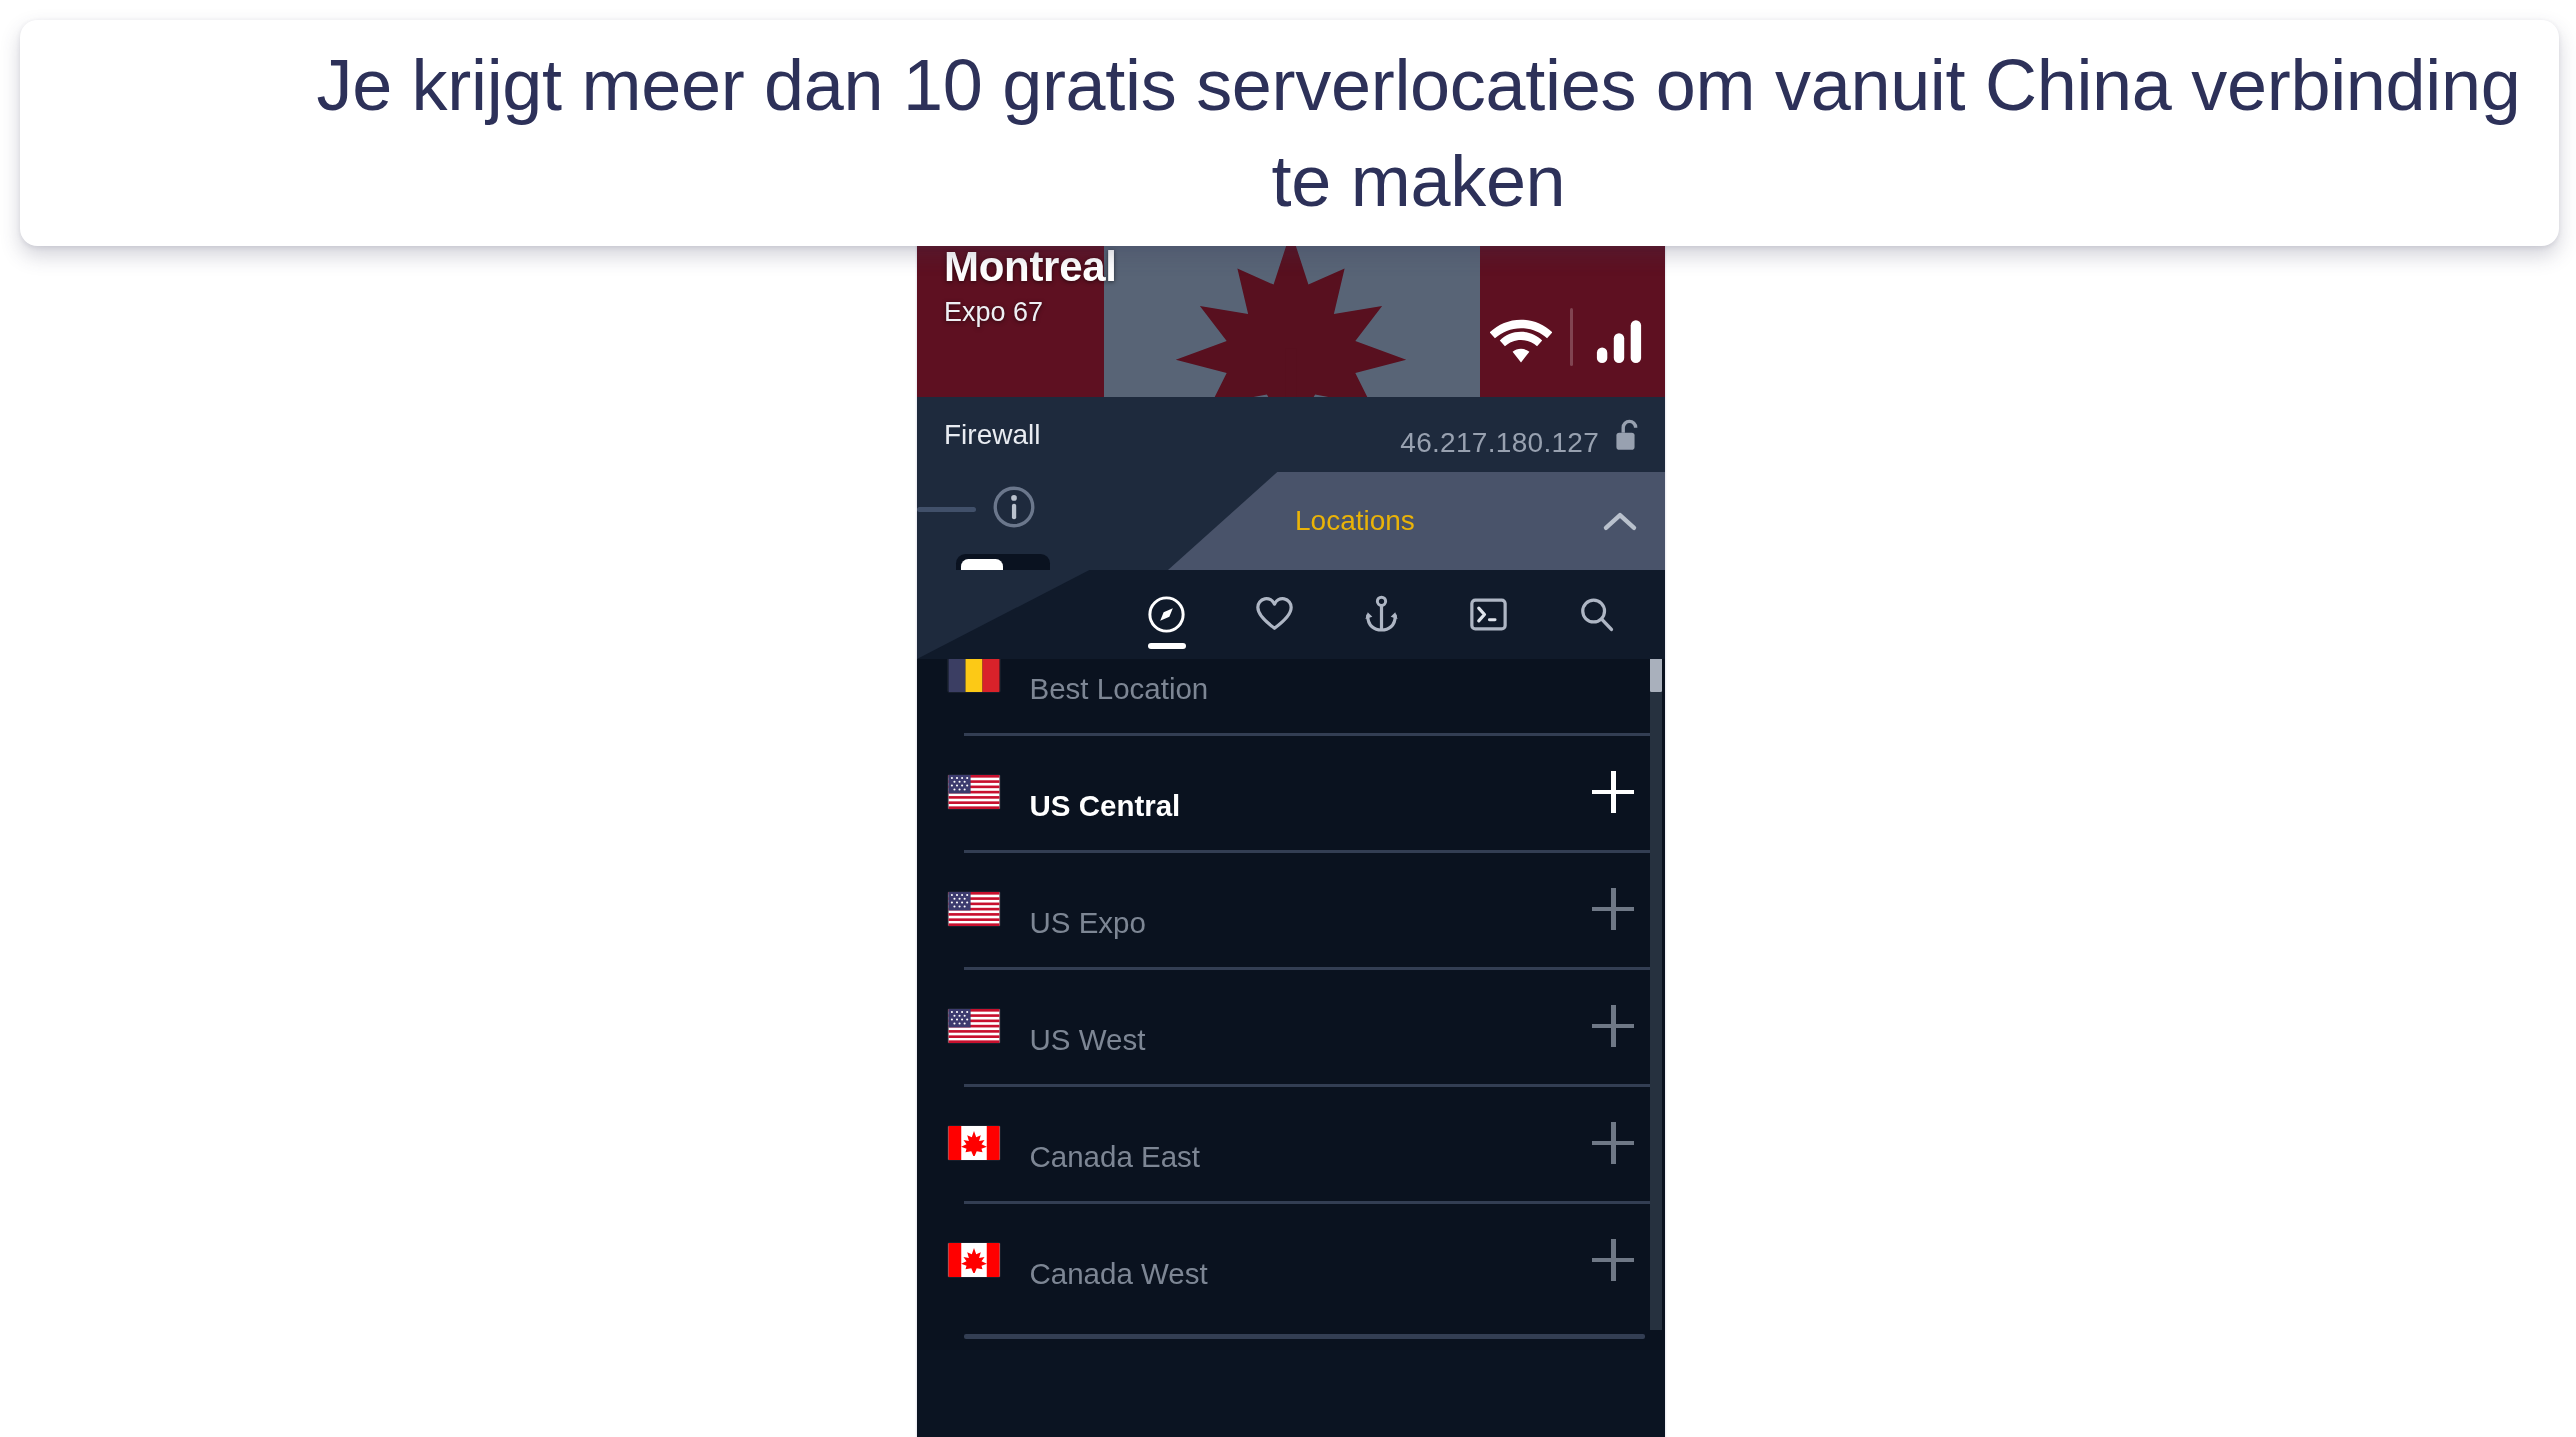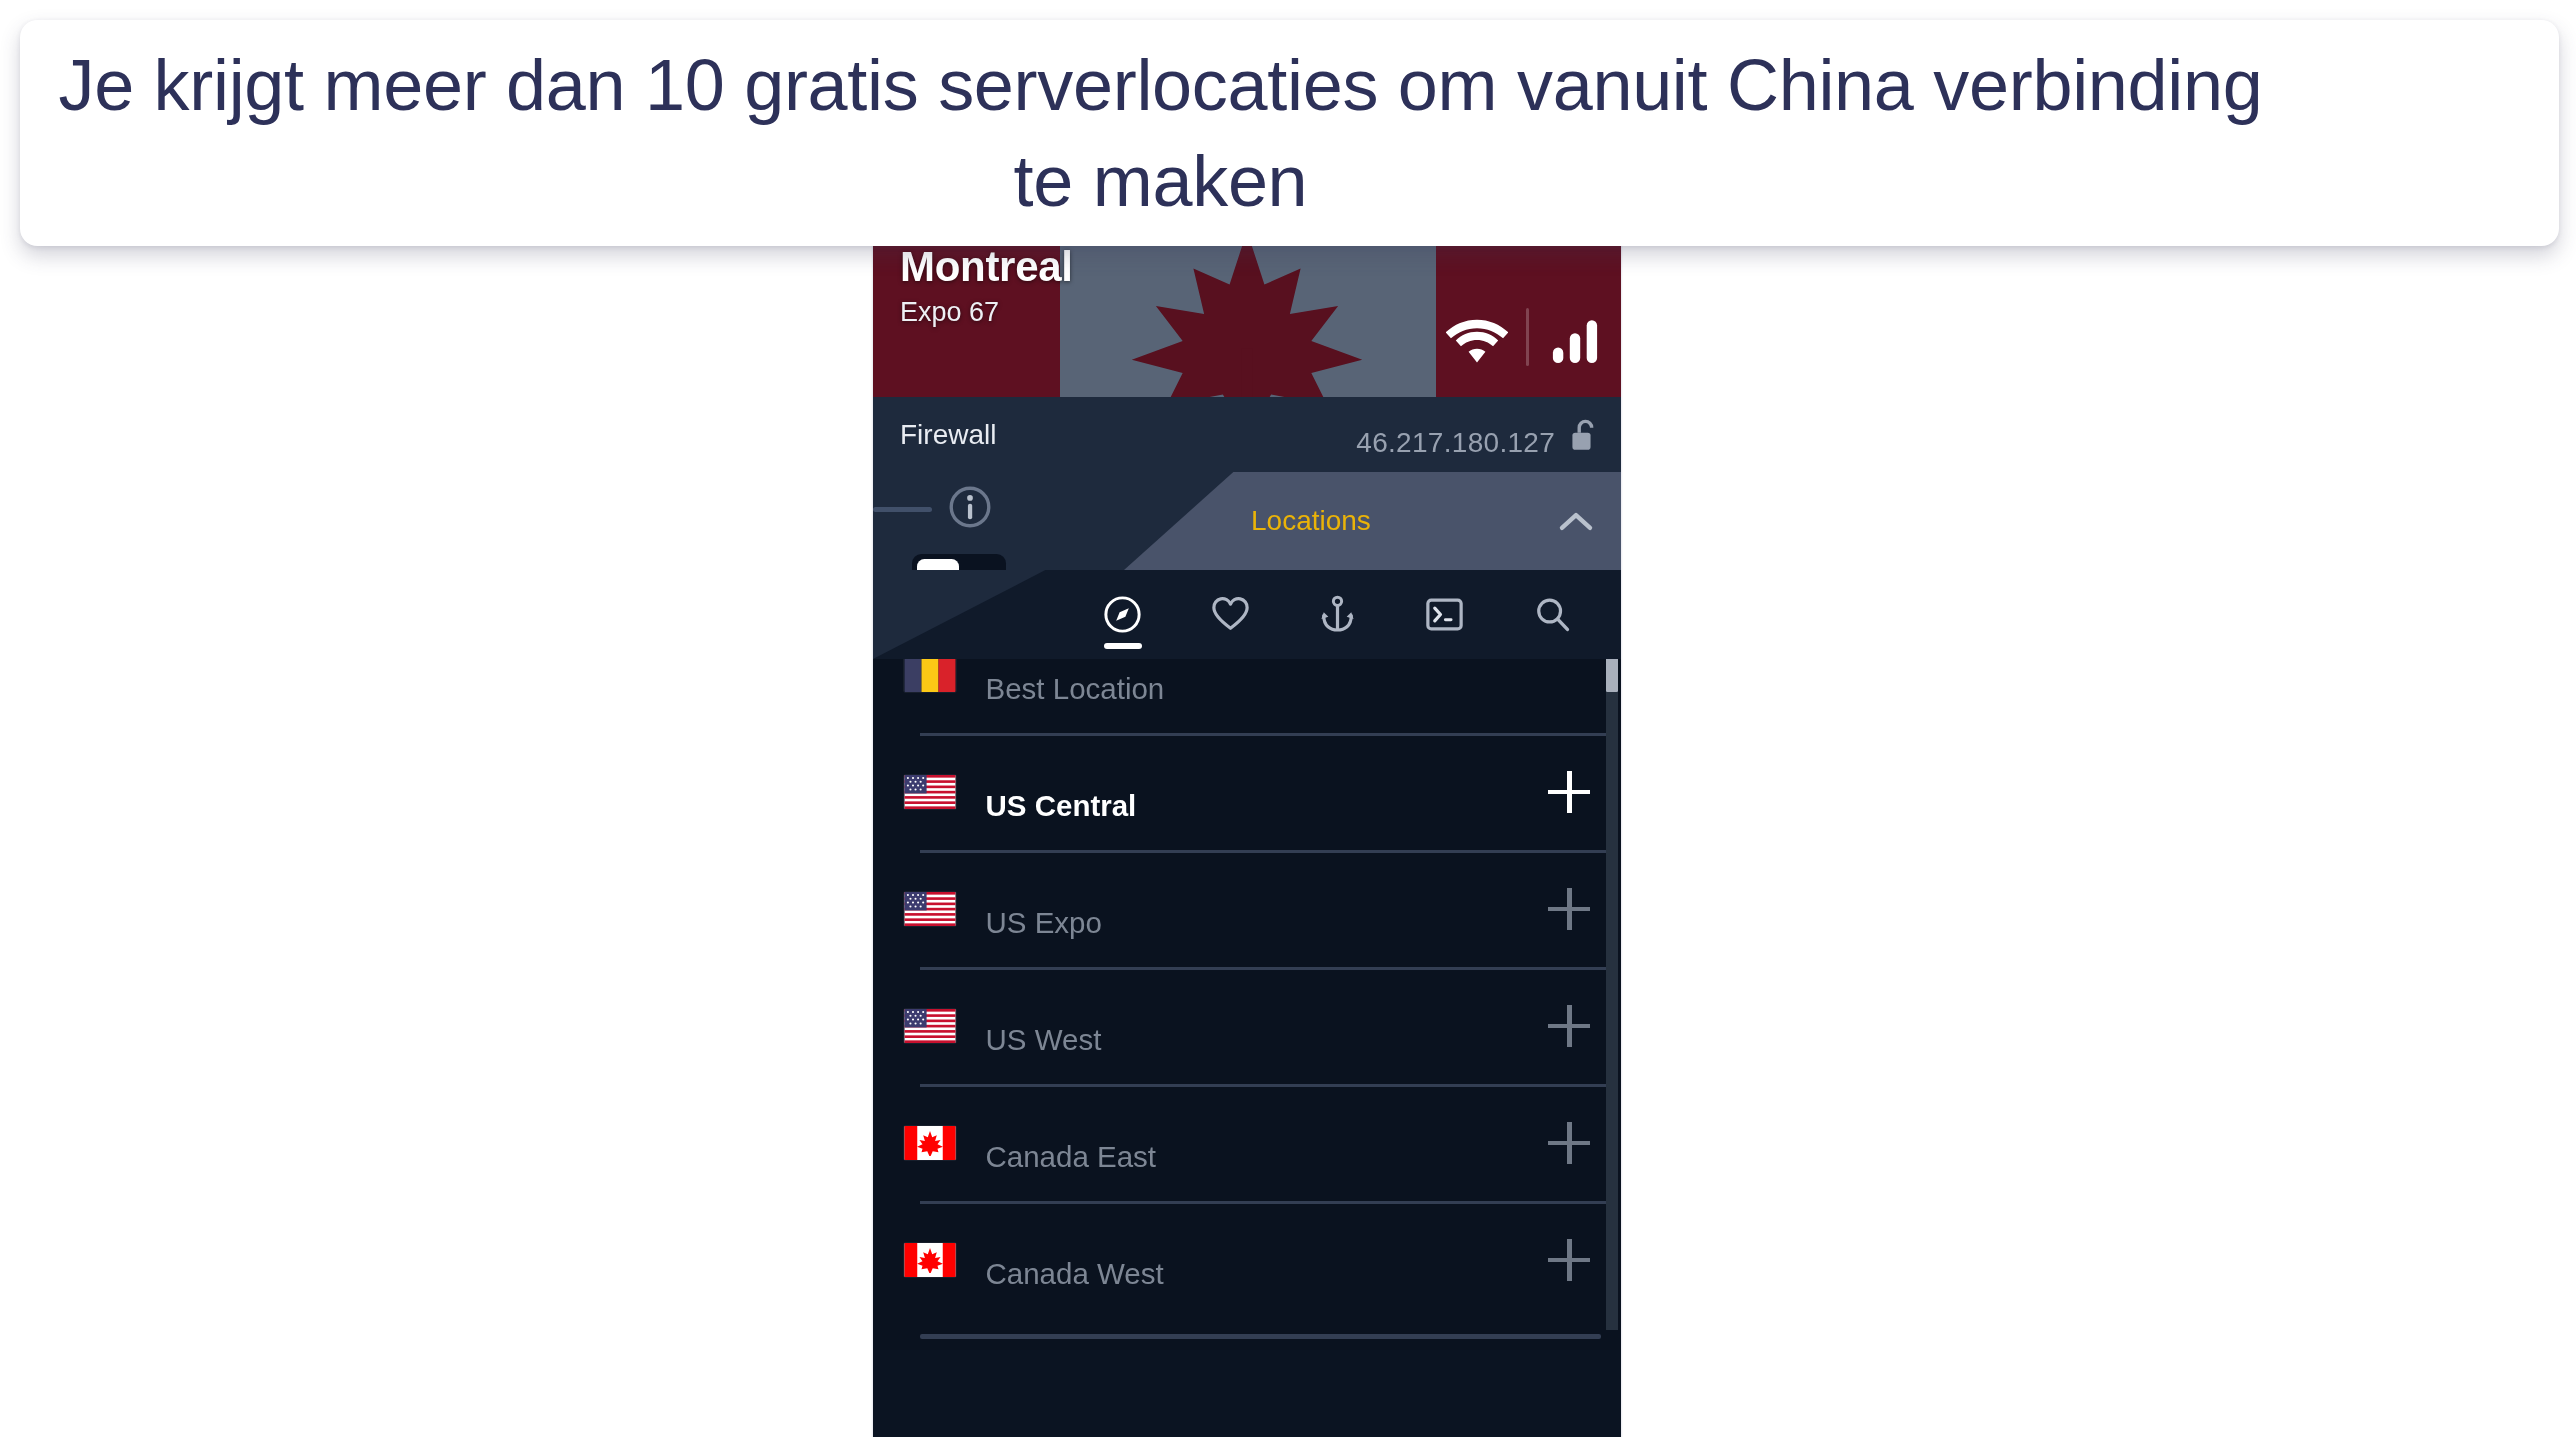--- a/index.html
+++ b/index.html
@@ -11,37 +11,37 @@
   }
   #root { position: relative; width: 2576px; height: 1438px; background:#ffffff; }
 
   
   .headline-card {
     position: absolute; left: 20px; top: 20px;
     width: 2539px; height: 226px;
     background: #ffffff;
     border-radius: 17.4px;
     box-shadow: 0 9.4px 20px rgba(60,60,90,0.22), 0 1.3px 4px rgba(60,60,90,0.10);
-    display: flex; align-items: center; justify-content: flex-start;
+    display: flex; align-items: center; justify-content: flex-end;
     z-index: 5;
   }
   .headline-text {
     font-size: 72px;
     line-height: 1.34;
     font-weight: 400;
     color: #2d3159;
     text-align: center;
     letter-spacing: -0.3px;
     max-width: 2281px;
   }
 
   
   .app-panel {
     position: absolute;
-    left: 873px; top: 238px;
+    left: 917px; top: 238px;
     width: 748px; height: 1200px;
     background: #0b1422;
     overflow: hidden;
     z-index: 3;
     box-shadow: 0 0 0 1.3px rgba(200,200,215,0.30);
   }
 
   
   .hero {
     position: relative;

